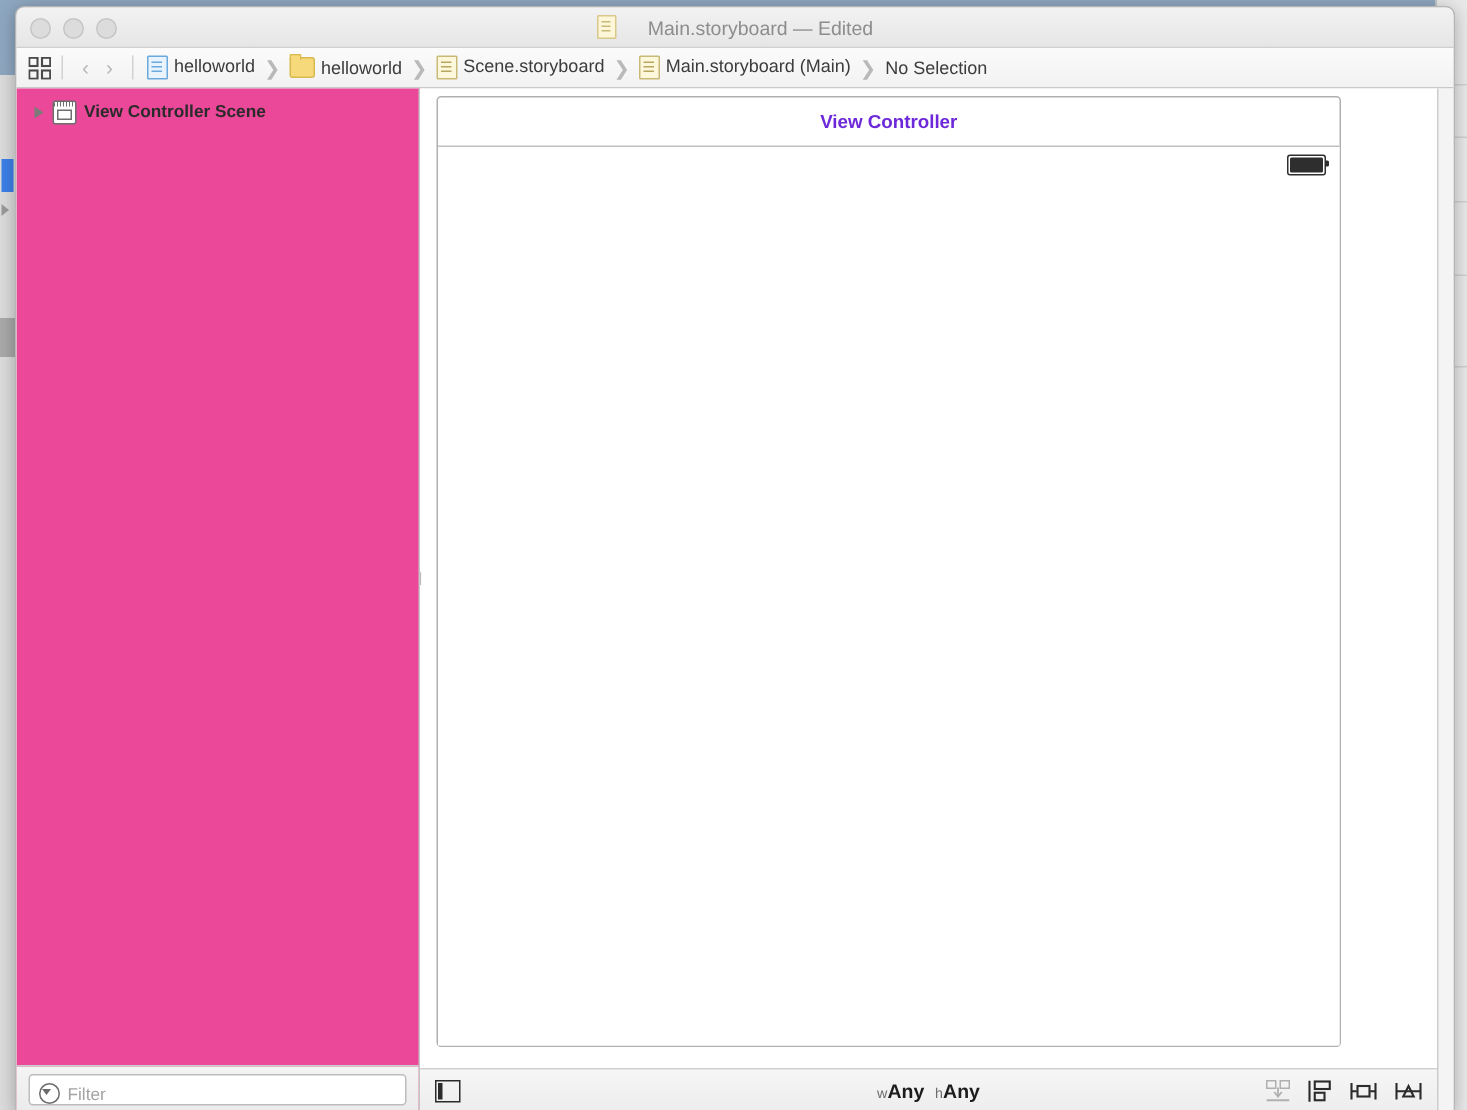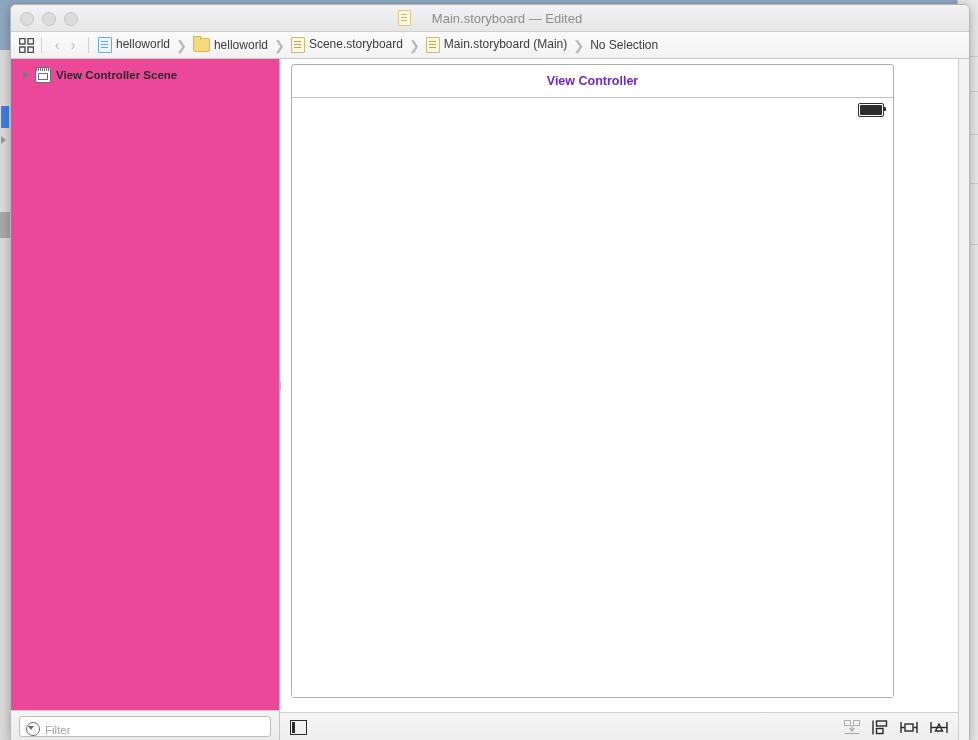--- a/index.html
+++ b/index.html
@@ -395,20 +395,23 @@
               <div id="status-bar">
                 <span class="battery"></span>
               </div>
             </div>
           </div>
         </div>
 
         <div id="canvas-bar">
           <span class="panel-toggle"></span>
 
+          <div id="size-class">
+            <span class="sc-pre">w</span><span>Any</span>&nbsp;&nbsp;<span class="sc-pre">h</span><span>Any</span>
+          </div>
 
           <div id="al-icons">
             <span>
               <svg class="al-icon" width="16" height="15" viewBox="0 0 16 15">
                 <rect x="0.5" y="0.5" width="6" height="5" fill="none" stroke="#b0b0b0"></rect>
                 <rect x="9.5" y="0.5" width="6" height="5" fill="none" stroke="#b0b0b0"></rect>
                 <path d="M8 5 L8 10 M5.5 8 L8 11 L10.5 8" fill="none" stroke="#b0b0b0" stroke-width="1.2"></path>
                 <path d="M0.5 13.5 H15.5" stroke="#b0b0b0" stroke-width="1.2"></path>
               </svg>
             </span>

